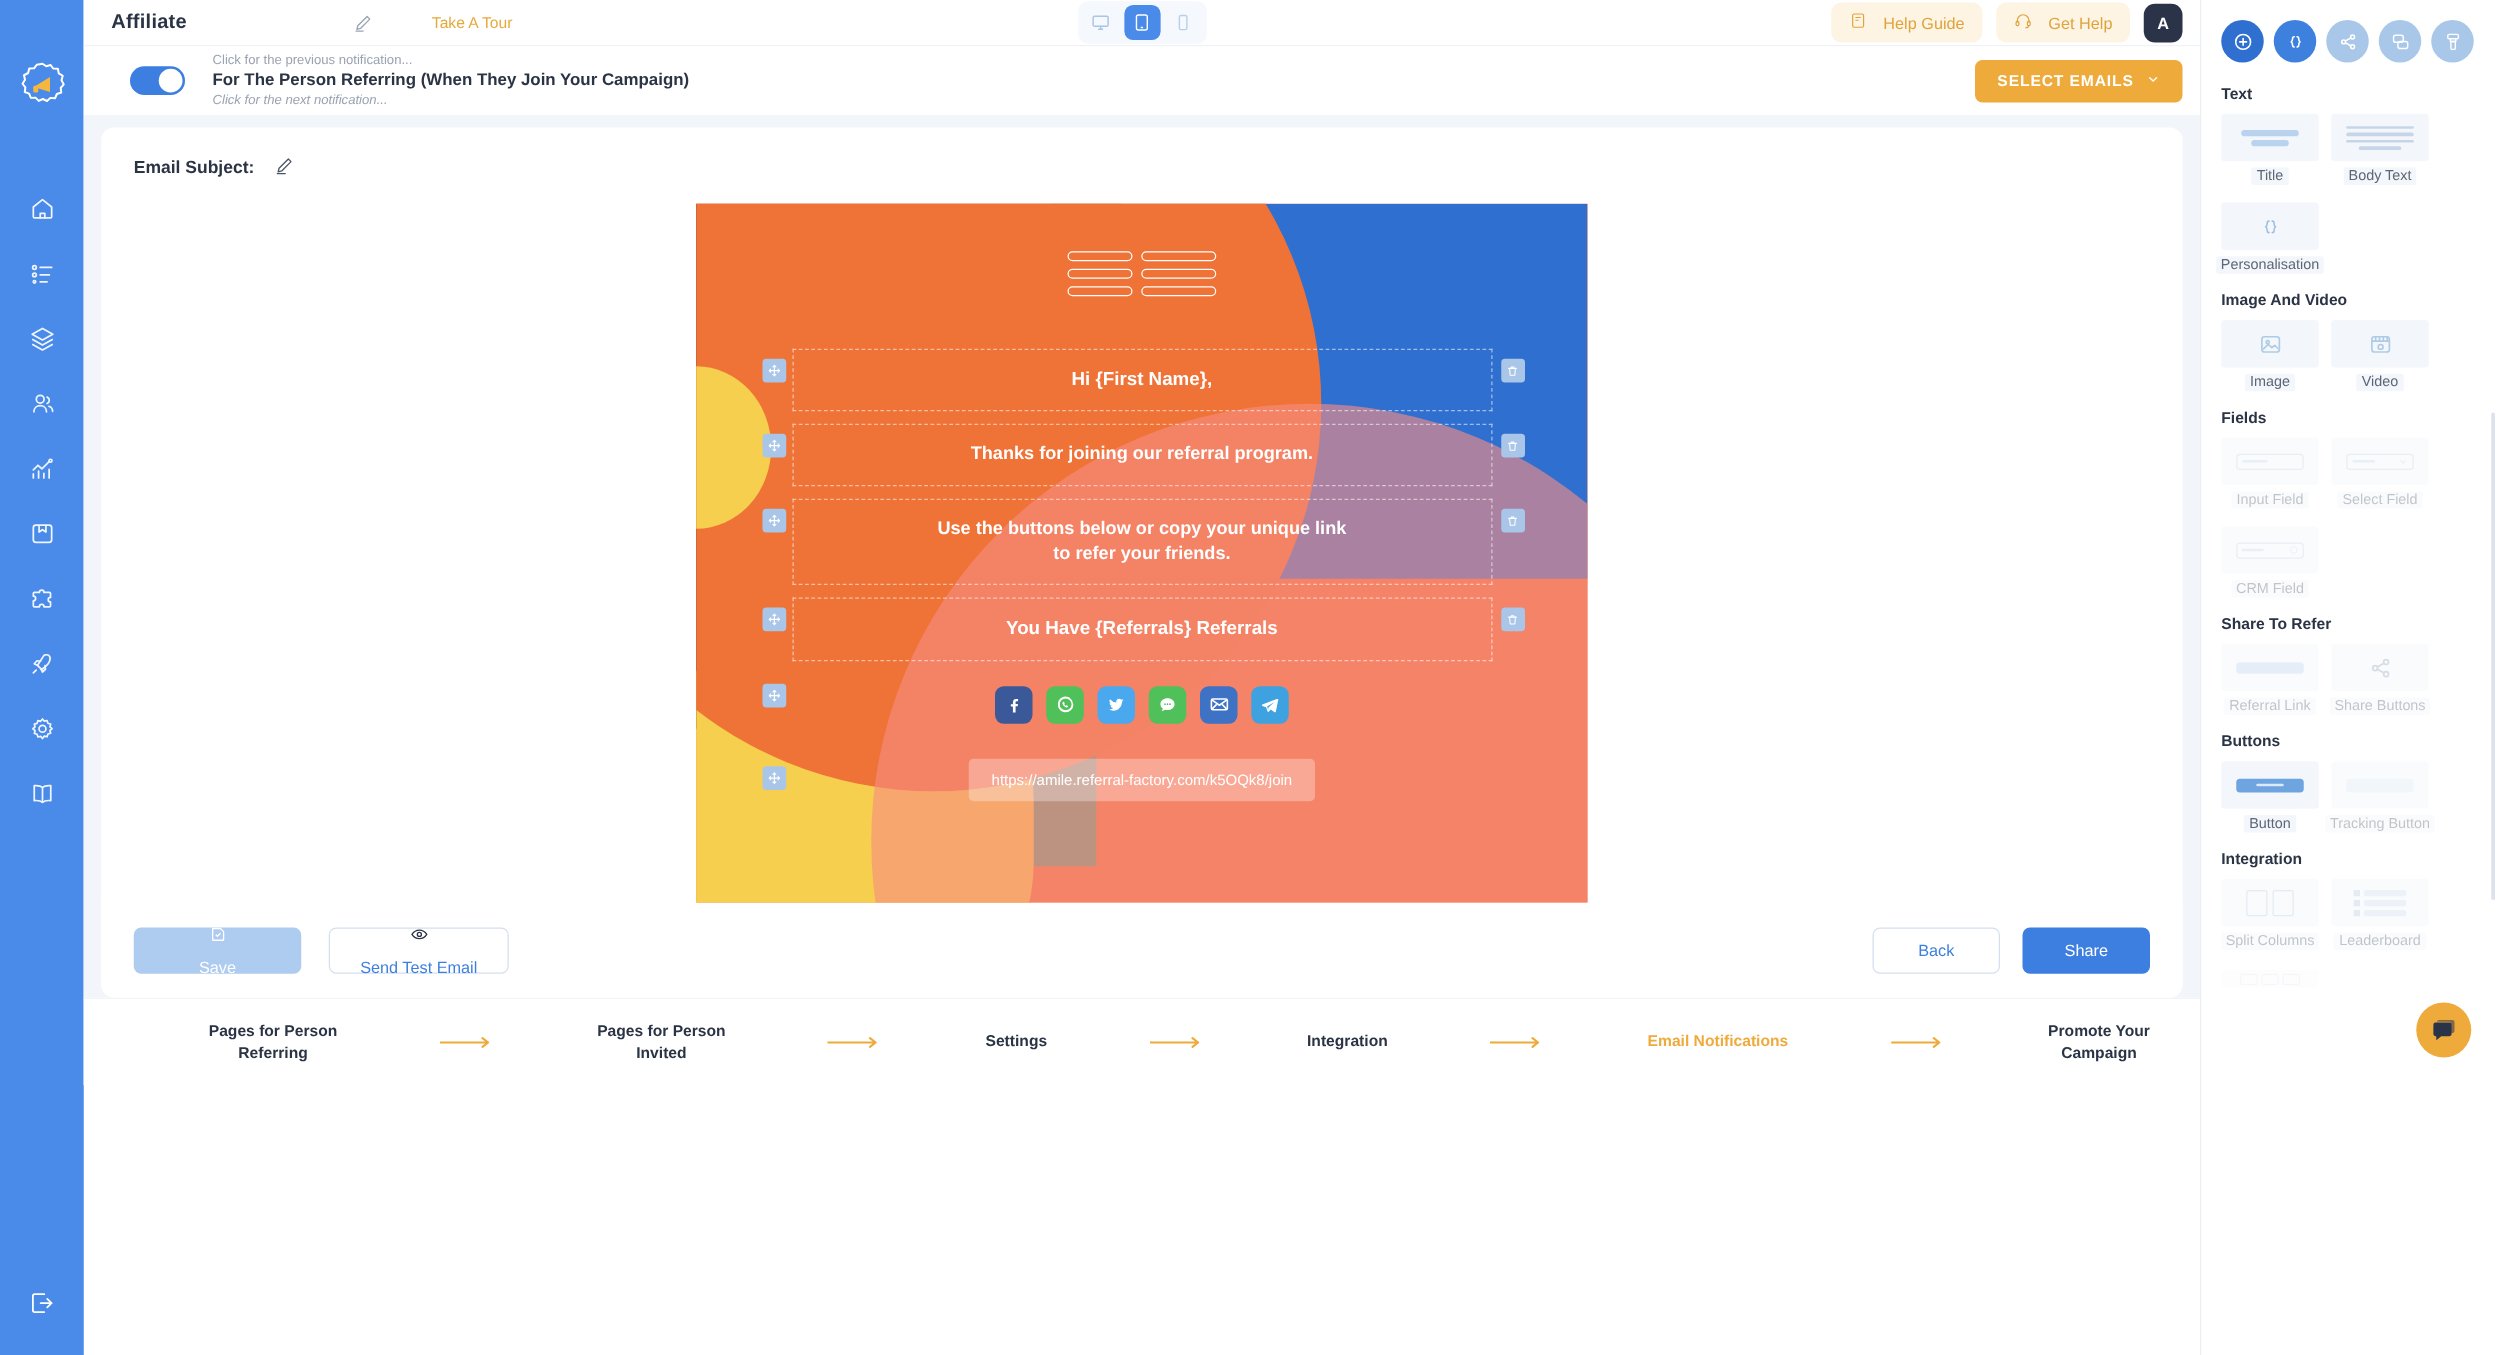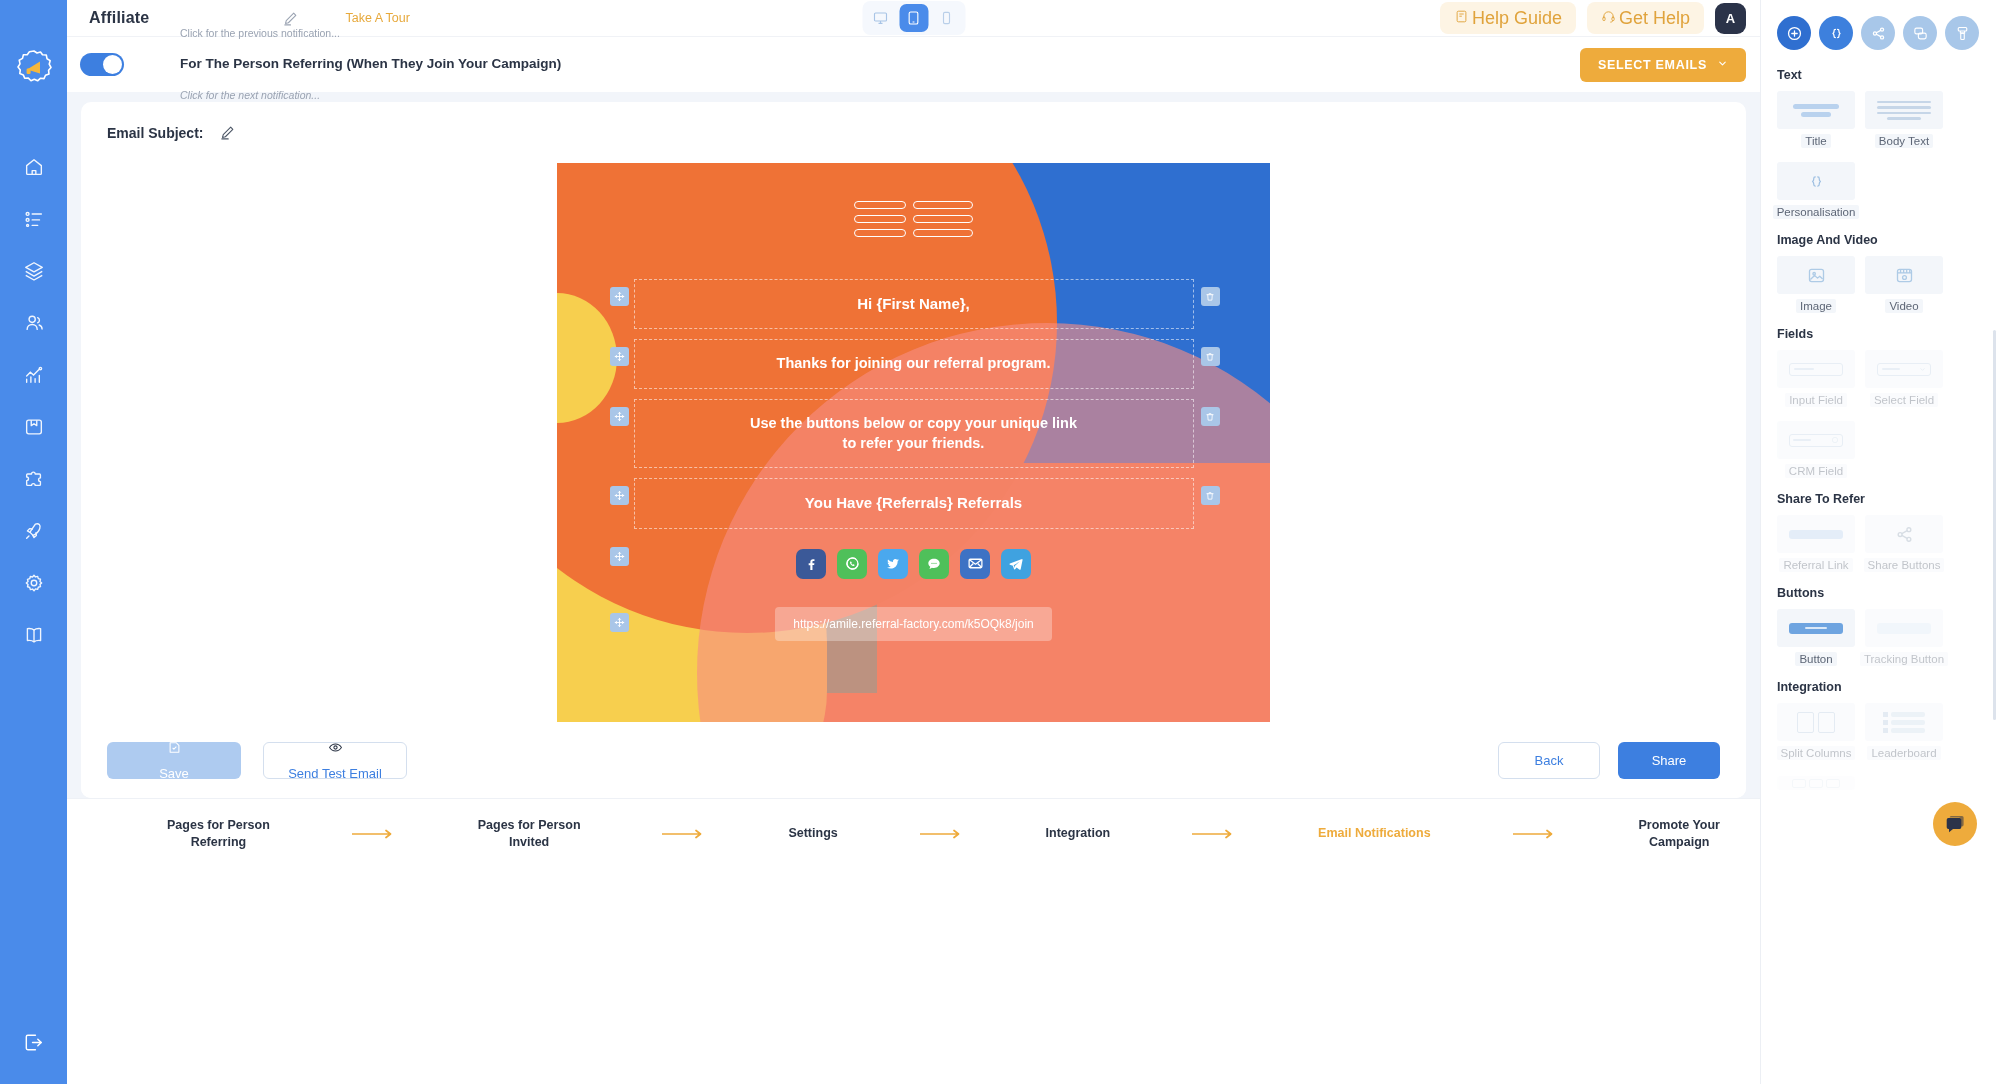--- a/index.html
+++ b/index.html
@@ -40,45 +40,44 @@
     position: absolute; left: 50%; transform: translateX(-50%);
     display: flex; gap: 4px; background: #f5f8fd; border-radius: 8px; padding: 3px 4px;
   }
   .dev-btn {
     width: 29px; height: 28px; border-radius: 7px; display:flex; align-items:center; justify-content:center;
     cursor: pointer; background: transparent;
   }
   .dev-btn.active { background: #4a8bea; }
   .topbar-right { margin-left: auto; display: flex; align-items: center; gap: 11px; }
   .pill-btn {
-    display: flex; align-items: center; gap: 3px; background: #fdf4e4;
+    display: flex; align-items: center; gap: 13px; background: #fdf4e4;
     border-radius: 8px; height: 30px; padding: 16px 14px; cursor: pointer;
-    font-size: 18px; color: #e0a33c;
+    font-size: 13px; color: #e0a33c;
   }
   .avatar {
     width: 31px; height: 31px; border-radius: 9px; background: #2b3349; color: #fff;
     display: flex; align-items: center; justify-content: center; font-size: 13px; font-weight: 600;
     cursor: pointer;
   }
 
   
   .notifbar {
     height: 56px; background: #ffffff; display: flex; align-items: center;
-    padding: 0 14px 0 13px; border-top: 1px solid #f0f2f6; flex: 0 0 56px;
+    padding: 0 14px 0 37px; border-top: 1px solid #f0f2f6; flex: 0 0 56px;
     position: relative;
-    gap: 34px;
   }
   .toggle {
     width: 44px; height: 23px; border-radius: 14px; background: #3d7fe0; position: relative;
     cursor: pointer; flex: 0 0 44px;
   }
   .toggle .knob { position: absolute; top: 2px; right: 2px; width: 19px; height: 19px; border-radius: 50%; background: #fff; }
   .notif-texts { margin-left: 22px; line-height: 1.25; }
   .notif-prev { font-size: 10.5px; color: #9aa3b2; cursor: pointer; }
-  .notif-main { font-size: 13.5px; font-weight: 700; color: #2b3445; margin: 16px 0; }
+  .notif-main { font-size: 13.5px; font-weight: 700; color: #2b3445; margin: 1px 0; }
   .notif-next { font-size: 10.5px; color: #9aa3b2; font-style: italic; cursor: pointer; }
   .select-emails {
     margin-left: auto; background: #eeab3c; color: #fff; border: none;
     height: 34px; border-radius: 6px; padding: 0 18px; font-size: 12.5px;
     font-weight: 600; letter-spacing: .7px; cursor: pointer;
     display: flex; align-items: center; gap: 10px;
   }
 
   
   .canvas-wrap {

